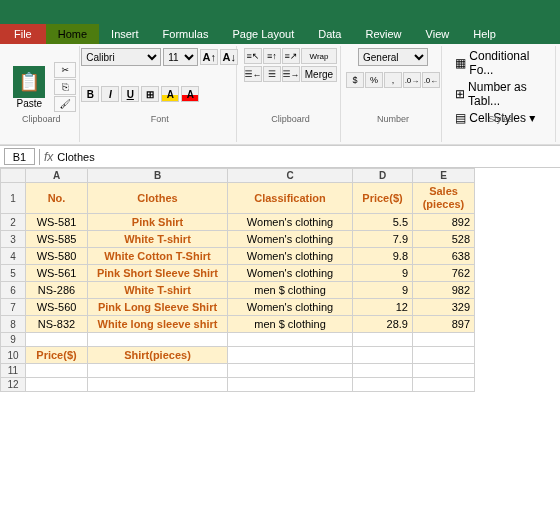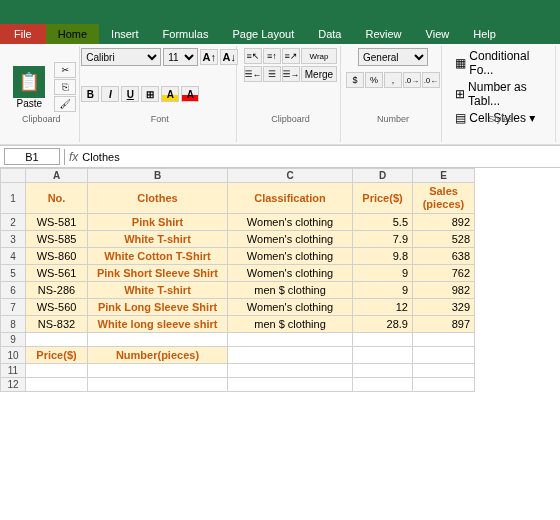--- a/index.html
+++ b/index.html
@@ -31,21 +31,21 @@
     .format-btn.bold { font-weight: bold; }
     .format-btn.italic { font-style: italic; }
     .format-btn.underline { text-decoration: underline; }
     .align-row { display: flex; gap: 1px; }
     .align-btn { width: 18px; height: 16px; border: 1px solid #ccc; background: #f0f0f0; cursor: pointer; display: flex; align-items: center; justify-content: center; font-size: 9px; }
     .number-select { width: 70px; height: 18px; font-size: 10px; border: 1px solid #aaa; }
     .styles-item { display: flex; align-items: center; gap: 3px; cursor: pointer; padding: 1px 3px; }
 
     
     .formula-bar { display: flex; align-items: center; border-bottom: 1px solid #ccc; padding: 2px 4px; gap: 4px; background: #fff; height: 22px; }
-    .cell-ref { width: 56px; border: 1px solid #aaa; height: 17px; font-size: 11px; padding: 0 3px; text-align: center; }
+    .cell-ref { width: 31px; border: 1px solid #aaa; height: 17px; font-size: 11px; padding: 0 3px; text-align: center; }
     .formula-divider { width: 1px; height: 16px; background: #aaa; }
     .formula-input { flex: 1; border: none; font-size: 11px; outline: none; }
 
     
     .spreadsheet { overflow: auto; }
     table { border-collapse: collapse; font-size: 11px; table-layout: fixed; }
     .row-header { width: 25px; background: #f2f2f2; border: 1px solid #d0d0d0; text-align: center; font-size: 10px; color: #444; padding: 1px; }
     .col-header { background: #f2f2f2; border: 1px solid #d0d0d0; text-align: center; font-size: 10px; color: #444; padding: 1px; }
     td { border: 1px solid #d0d0d0; padding: 2px 4px; white-space: nowrap; overflow: hidden; }
 
@@ -221,21 +221,21 @@
       <tr>
         <td class="row-header">3</td>
         <td class="yellow-bg center">WS-585</td>
         <td class="yellow-bg orange-text center">White T-shirt</td>
         <td class="yellow-bg center">Women's clothing</td>
         <td class="yellow-bg right">7.9</td>
         <td class="yellow-bg right">528</td>
       </tr>
       <tr>
         <td class="row-header">4</td>
-        <td class="yellow-bg center">WS-860</td>
+        <td class="yellow-bg center">WS-580</td>
         <td class="yellow-bg orange-text center">White Cotton T-Shirt</td>
         <td class="yellow-bg center">Women's clothing</td>
         <td class="yellow-bg right">9.8</td>
         <td class="yellow-bg right">638</td>
       </tr>
       <tr>
         <td class="row-header">5</td>
         <td class="yellow-bg center">WS-561</td>
         <td class="yellow-bg orange-text center">Pink Short Sleeve Shirt</td>
         <td class="yellow-bg center">Women's clothing</td>
@@ -272,21 +272,21 @@
         <td></td>
         <td></td>
         <td></td>
         <td></td>
         <td></td>
       </tr>
 
       <tr>
         <td class="row-header">10</td>
         <td class="summary-label center">Price($)</td>
-        <td class="summary-label center">Number(pieces)</td>
+        <td class="summary-label center">Shirt(pieces)</td>
         <td></td>
         <td></td>
         <td></td>
       </tr>
 
       <tr>
         <td class="row-header">11</td>
         <td></td>
         <td></td>
         <td></td>

